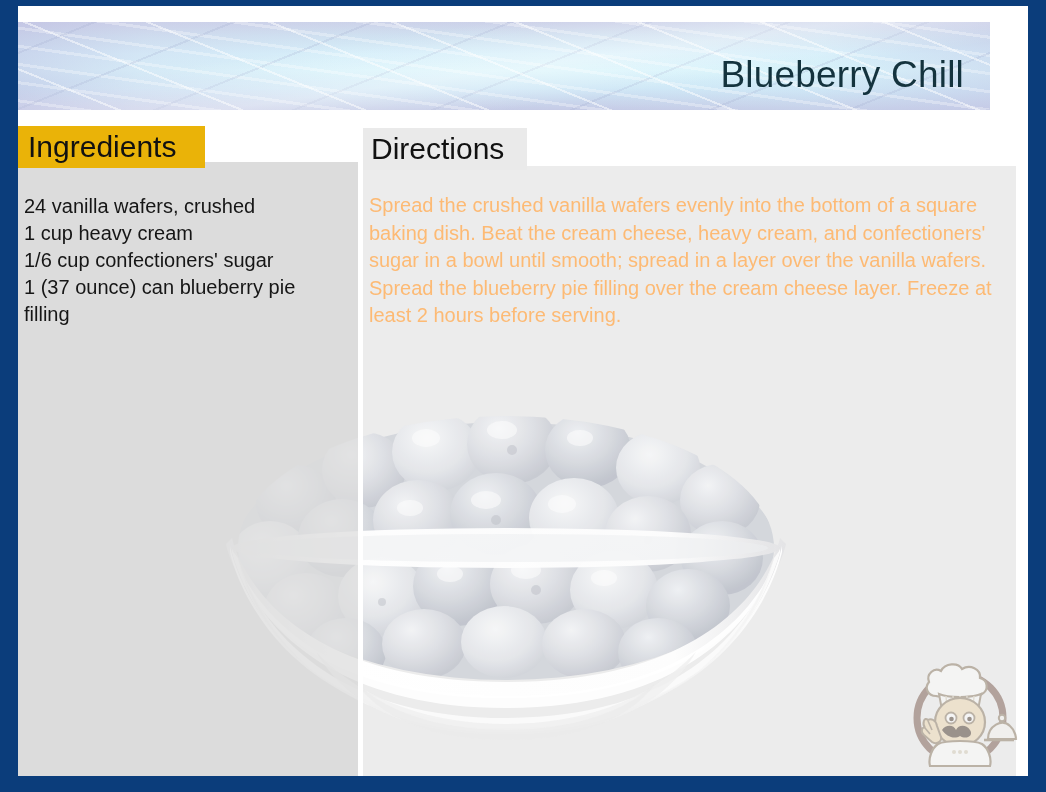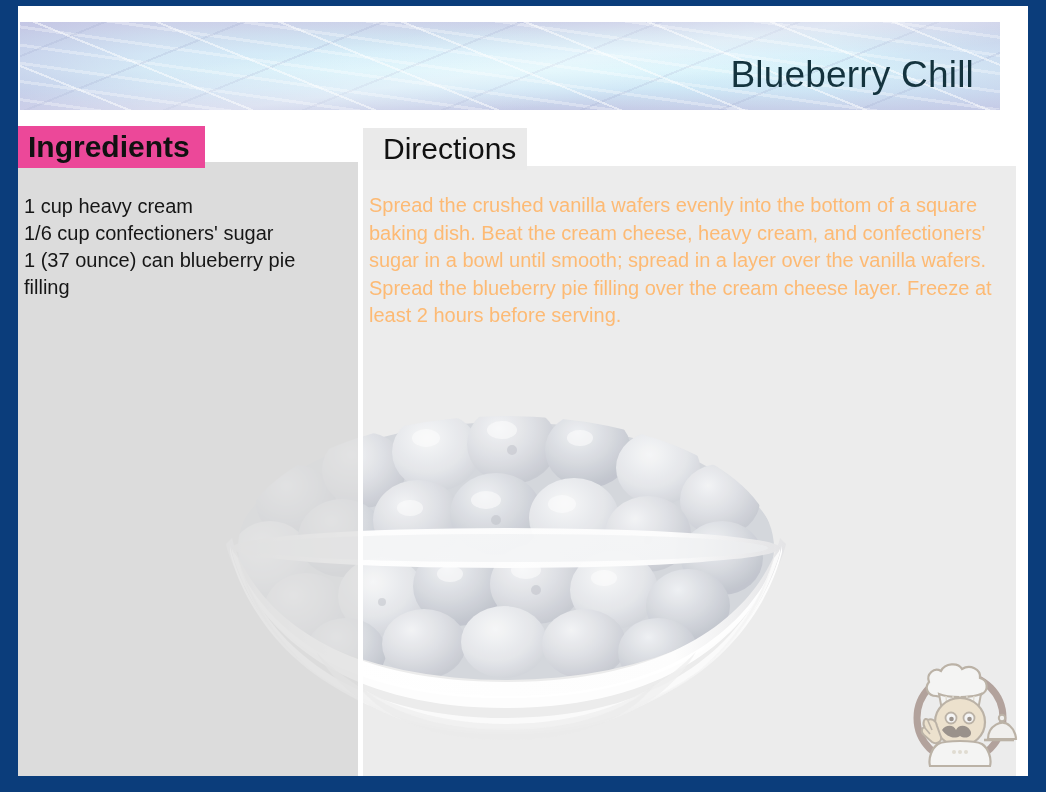--- a/index.html
+++ b/index.html
@@ -22,21 +22,21 @@
   #inner {
     position:absolute;
     left:18px; top:6px;
     width:1010px; height:770px;
     background:#ffffff;
   }
 
   
   #banner {
     position:absolute;
-    left:20px; top:22px;
+    left:10px; top:22px;
     width:980px; height:88px;
     background:
       linear-gradient(100deg,
         rgba(190,190,225,0.55) 0%,
         rgba(205,210,235,0.30) 14%,
         rgba(212,232,246,0.10) 34%,
         rgba(214,244,250,0.00) 58%,
         rgba(205,232,246,0.18) 82%,
         rgba(196,200,230,0.45) 100%),
       linear-gradient(180deg,
@@ -99,29 +99,28 @@
     position:absolute;
     color:#111111;
     font-size:30px;
     font-weight:400;
     padding:4px 18px 6px 8px;
     white-space:nowrap;
   }
   #ingredients-tab {
     left:18px; top:126px;
     width:187px; height:42px;
-    background:#ec4899;
+    background:#eab308;
     padding-left:10px;
-    font-weight:bold;
   }
   #directions-tab {
     left:363px; top:128px;
     width:164px; height:42px;
     background:#eaeaea;
-    padding-left:20px;
+    padding-left:8px;
   }
 
   
   #ingredients-list {
     position:absolute;
     left:24px; top:193px;
     width:320px;
     font-size:20px;
     line-height:27px;
     color:#161616;
@@ -297,20 +296,21 @@
     </svg>
   </div>
 
   <div id="photo-tint-left"></div>
   <div id="photo-gap-left"></div>
 
   <div id="ingredients-tab" class="tab">Ingredients</div>
   <div id="directions-tab" class="tab">Directions</div>
 
   <div id="ingredients-list">
+    <div class="ing-line">24 vanilla wafers, crushed</div>
     <div class="ing-line">1 cup heavy cream</div>
     <div class="ing-line">1/6 cup confectioners' sugar</div>
     <div class="ing-line">1 (37 ounce) can blueberry pie filling</div>
   </div>
 
   <div id="directions-text">Spread the crushed vanilla wafers evenly into the bottom of a square baking dish. Beat the cream cheese, heavy cream, and confectioners' sugar in a bowl until smooth; spread in a layer over the vanilla wafers. Spread the blueberry pie filling over the cream cheese layer. Freeze at least 2 hours before serving.</div>
 
   <div id="chef-logo">
     <svg viewBox="0 0 124 124" xmlns="http://www.w3.org/2000/svg">
       <g fill="none" stroke="#7a5a4e" stroke-width="7">

